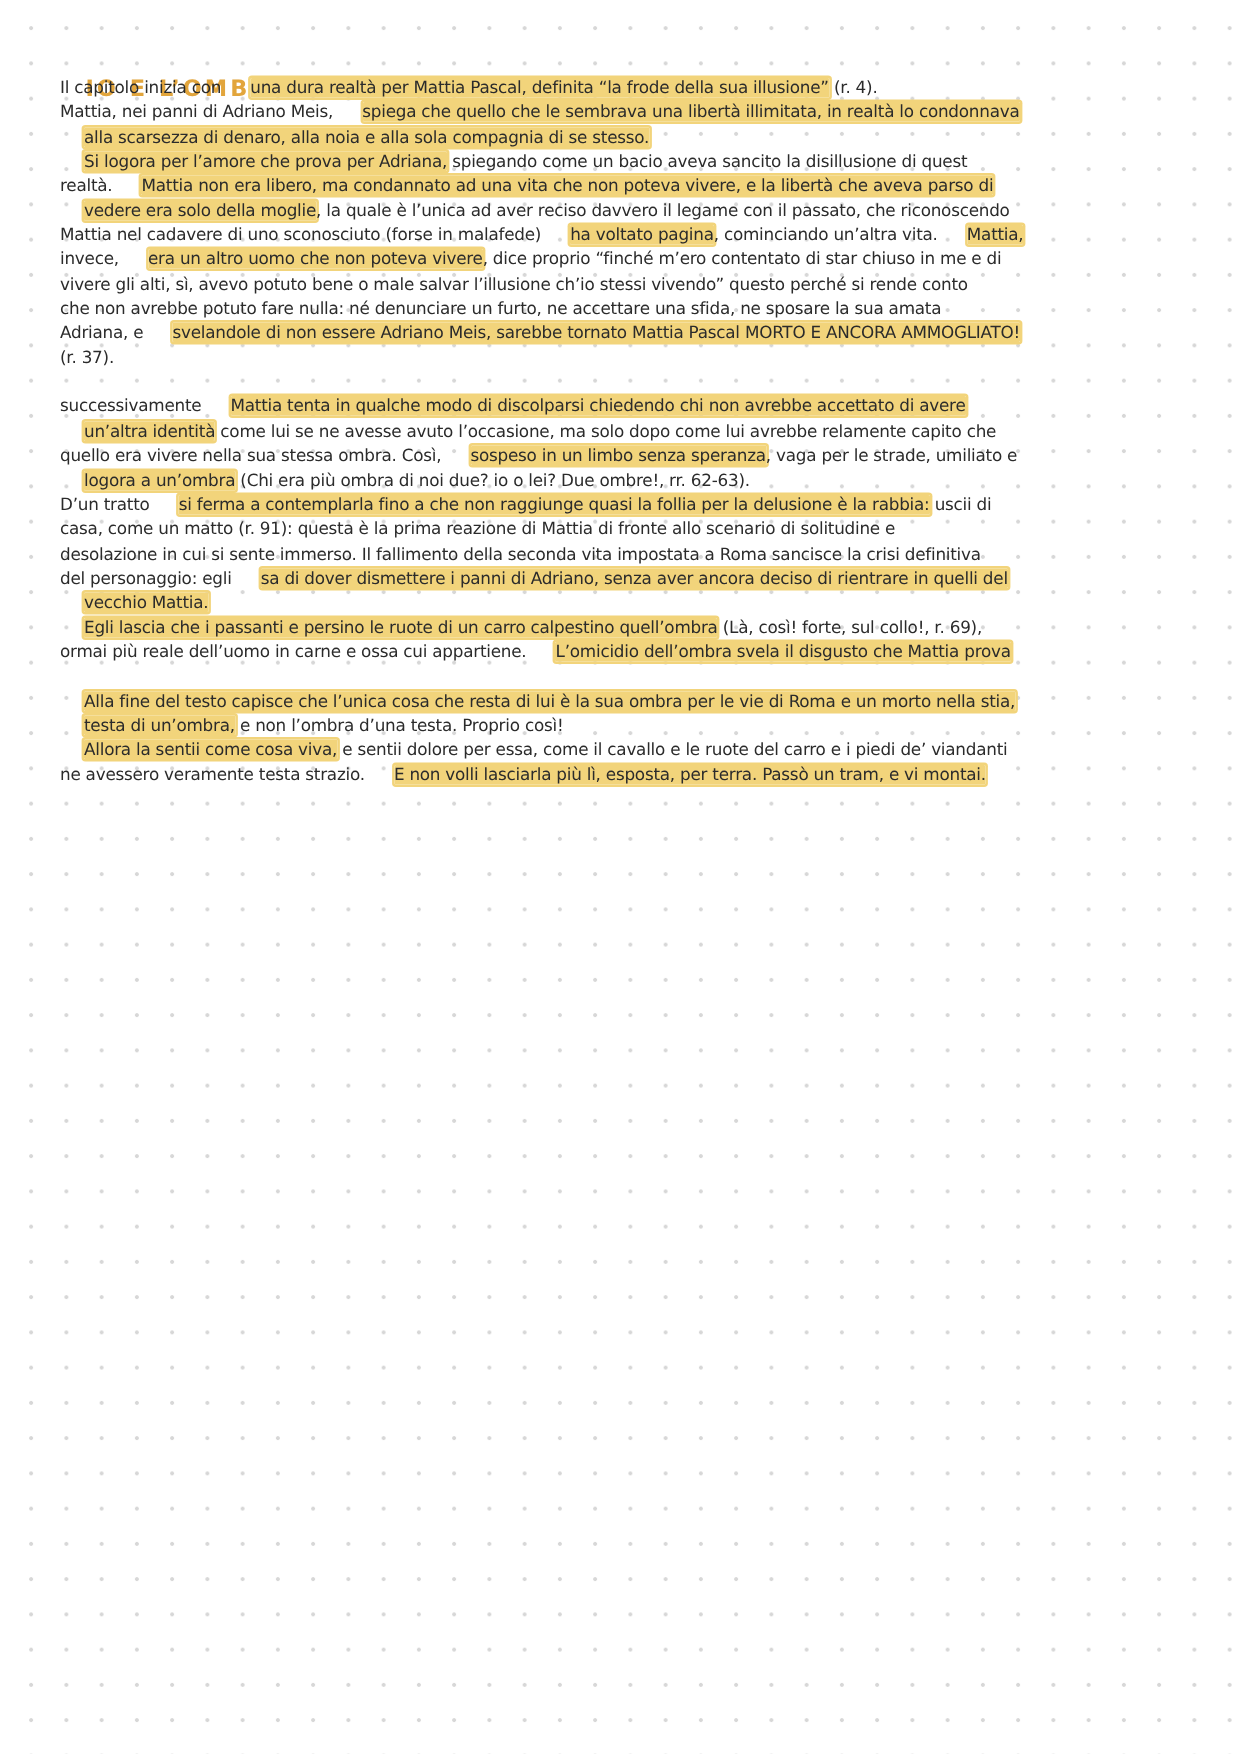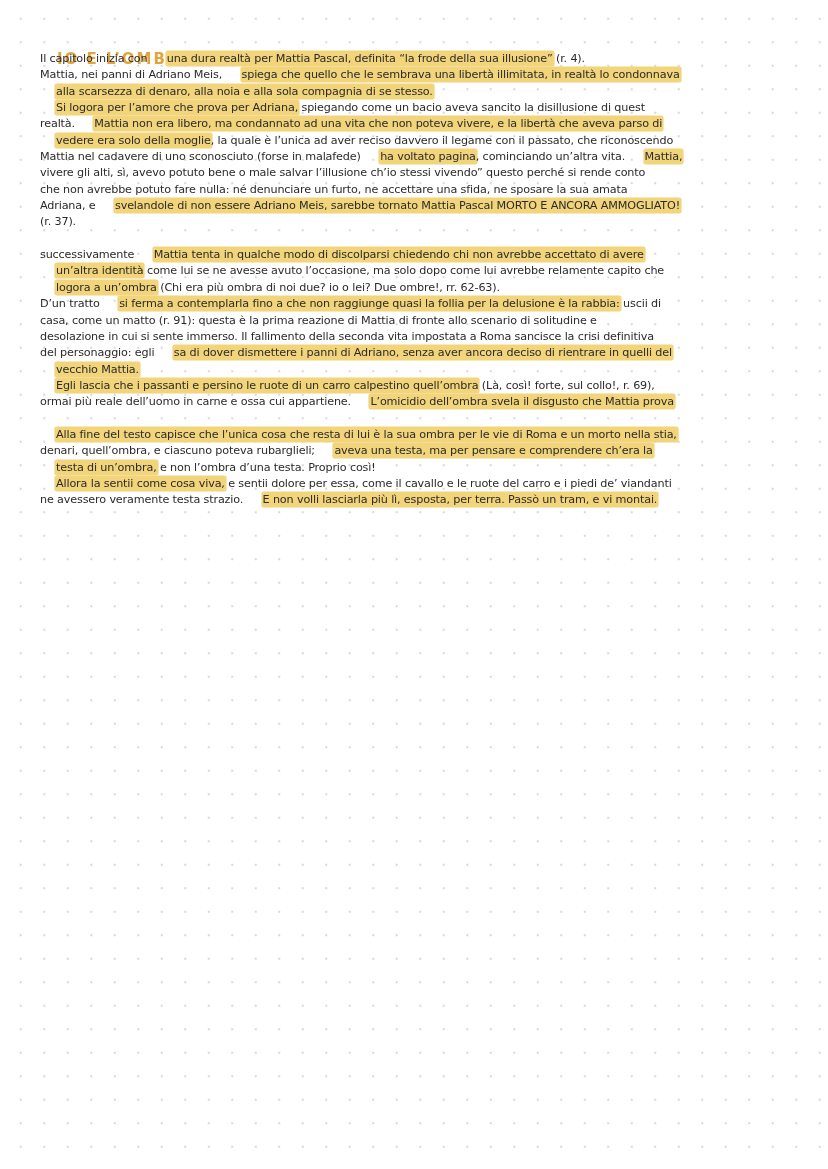--- a/index.html
+++ b/index.html
@@ -51,38 +51,39 @@
   <h1 class="title">IO E L’OMBRA MIA</h1>
   <div class="content">
       <div class="para">
         <div class="line"><span class="pl">Il capitolo inizia con </span><span class="hl">una dura realtà per Mattia Pascal, definita “la frode della sua illusione”</span><span class="pl"> (r. 4).</span></div>
         <div class="line"><span class="pl">Mattia, nei panni di Adriano Meis, </span><span class="hl">spiega che quello che le sembrava una libertà illimitata, in realtà lo condonnava</span></div>
         <div class="line"><span class="hl">alla scarsezza di denaro, alla noia e alla sola compagnia di se stesso.</span></div>
         <div class="line"><span class="hl">Si logora per l’amore che prova per Adriana,</span><span class="pl"> spiegando come un bacio aveva sancito la disillusione di quest</span></div>
         <div class="line"><span class="pl">realtà. </span><span class="hl">Mattia non era libero, ma condannato ad una vita che non poteva vivere, e la libertà che aveva parso di</span></div>
         <div class="line"><span class="hl">vedere era solo della moglie</span><span class="pl">, la quale è l’unica ad aver reciso davvero il legame con il passato, che riconoscendo</span></div>
         <div class="line"><span class="pl">Mattia nel cadavere di uno sconosciuto (forse in malafede) </span><span class="hl">ha voltato pagina</span><span class="pl">, cominciando un’altra vita. </span><span class="hl">Mattia,</span></div>
+        <div class="line"><span class="pl">invece, </span><span class="hl">era un altro uomo che non poteva vivere</span><span class="pl">, dice proprio “finché m’ero contentato di star chiuso in me e di</span></div>
         <div class="line"><span class="pl">vivere gli alti, sì, avevo potuto bene o male salvar l’illusione ch’io stessi vivendo” questo perché si rende conto</span></div>
         <div class="line"><span class="pl">che non avrebbe potuto fare nulla: né denunciare un furto, ne accettare una sfida, ne sposare la sua amata</span></div>
         <div class="line"><span class="pl">Adriana, e </span><span class="hl">svelandole di non essere Adriano Meis, sarebbe tornato Mattia Pascal MORTO E ANCORA AMMOGLIATO!</span></div>
         <div class="line"><span class="pl">(r. 37).</span></div>
       </div>
       <div class="para">
         <div class="line"><span class="pl">successivamente </span><span class="hl">Mattia tenta in qualche modo di discolparsi chiedendo chi non avrebbe accettato di avere</span></div>
         <div class="line"><span class="hl">un’altra identità</span><span class="pl"> come lui se ne avesse avuto l’occasione, ma solo dopo come lui avrebbe relamente capito che</span></div>
+        <div class="line"><span class="pl">quello era vivere nella sua stessa ombra. Così, </span><span class="hl">sospeso in un limbo senza speranza</span><span class="pl">, vaga per le strade, umiliato e</span></div>
         <div class="line"><span class="hl">logora a un’ombra</span><span class="pl"> (Chi era più ombra di noi due? io o lei? Due ombre!, rr. 62-63).</span></div>
         <div class="line"><span class="pl">D’un tratto </span><span class="hl">si ferma a contemplarla fino a che non raggiunge quasi la follia per la delusione è la rabbia:</span><span class="pl"> uscii di</span></div>
         <div class="line"><span class="pl">casa, come un matto (r. 91): questa è la prima reazione di Mattia di fronte allo scenario di solitudine e</span></div>
         <div class="line"><span class="pl">desolazione in cui si sente immerso. Il fallimento della seconda vita impostata a Roma sancisce la crisi definitiva</span></div>
         <div class="line"><span class="pl">del personaggio: egli </span><span class="hl">sa di dover dismettere i panni di Adriano, senza aver ancora deciso di rientrare in quelli del</span></div>
         <div class="line"><span class="hl">vecchio Mattia.</span></div>
         <div class="line"><span class="hl">Egli lascia che i passanti e persino le ruote di un carro calpestino quell’ombra</span><span class="pl"> (Là, così! forte, sul collo!, r. 69),</span></div>
         <div class="line"><span class="pl">ormai più reale dell’uomo in carne e ossa cui appartiene. </span><span class="hl">L’omicidio dell’ombra svela il disgusto che Mattia prova</span></div>
       </div>
       <div class="para">
         <div class="line"><span class="hl">Alla fine del testo capisce che l’unica cosa che resta di lui è la sua ombra per le vie di Roma e un morto nella stia,</span></div>
-        <div class="line"><span class="pl">denari, quell’ombra, e ciascuno poteva rubarglieli; </span><span class="hl">aveva una testa, ma per pensare e comprendere ch’era la</span></div>
         <div class="line"><span class="hl">testa di un’ombra,</span><span class="pl"> e non l’ombra d’una testa. Proprio così!</span></div>
         <div class="line"><span class="hl">Allora la sentii come cosa viva,</span><span class="pl"> e sentii dolore per essa, come il cavallo e le ruote del carro e i piedi de’ viandanti</span></div>
         <div class="line"><span class="pl">ne avessero veramente testa strazio. </span><span class="hl">E non volli lasciarla più lì, esposta, per terra. Passò un tram, e vi montai.</span></div>
       </div>
     </div>
 </div>
 
 </body></html>

